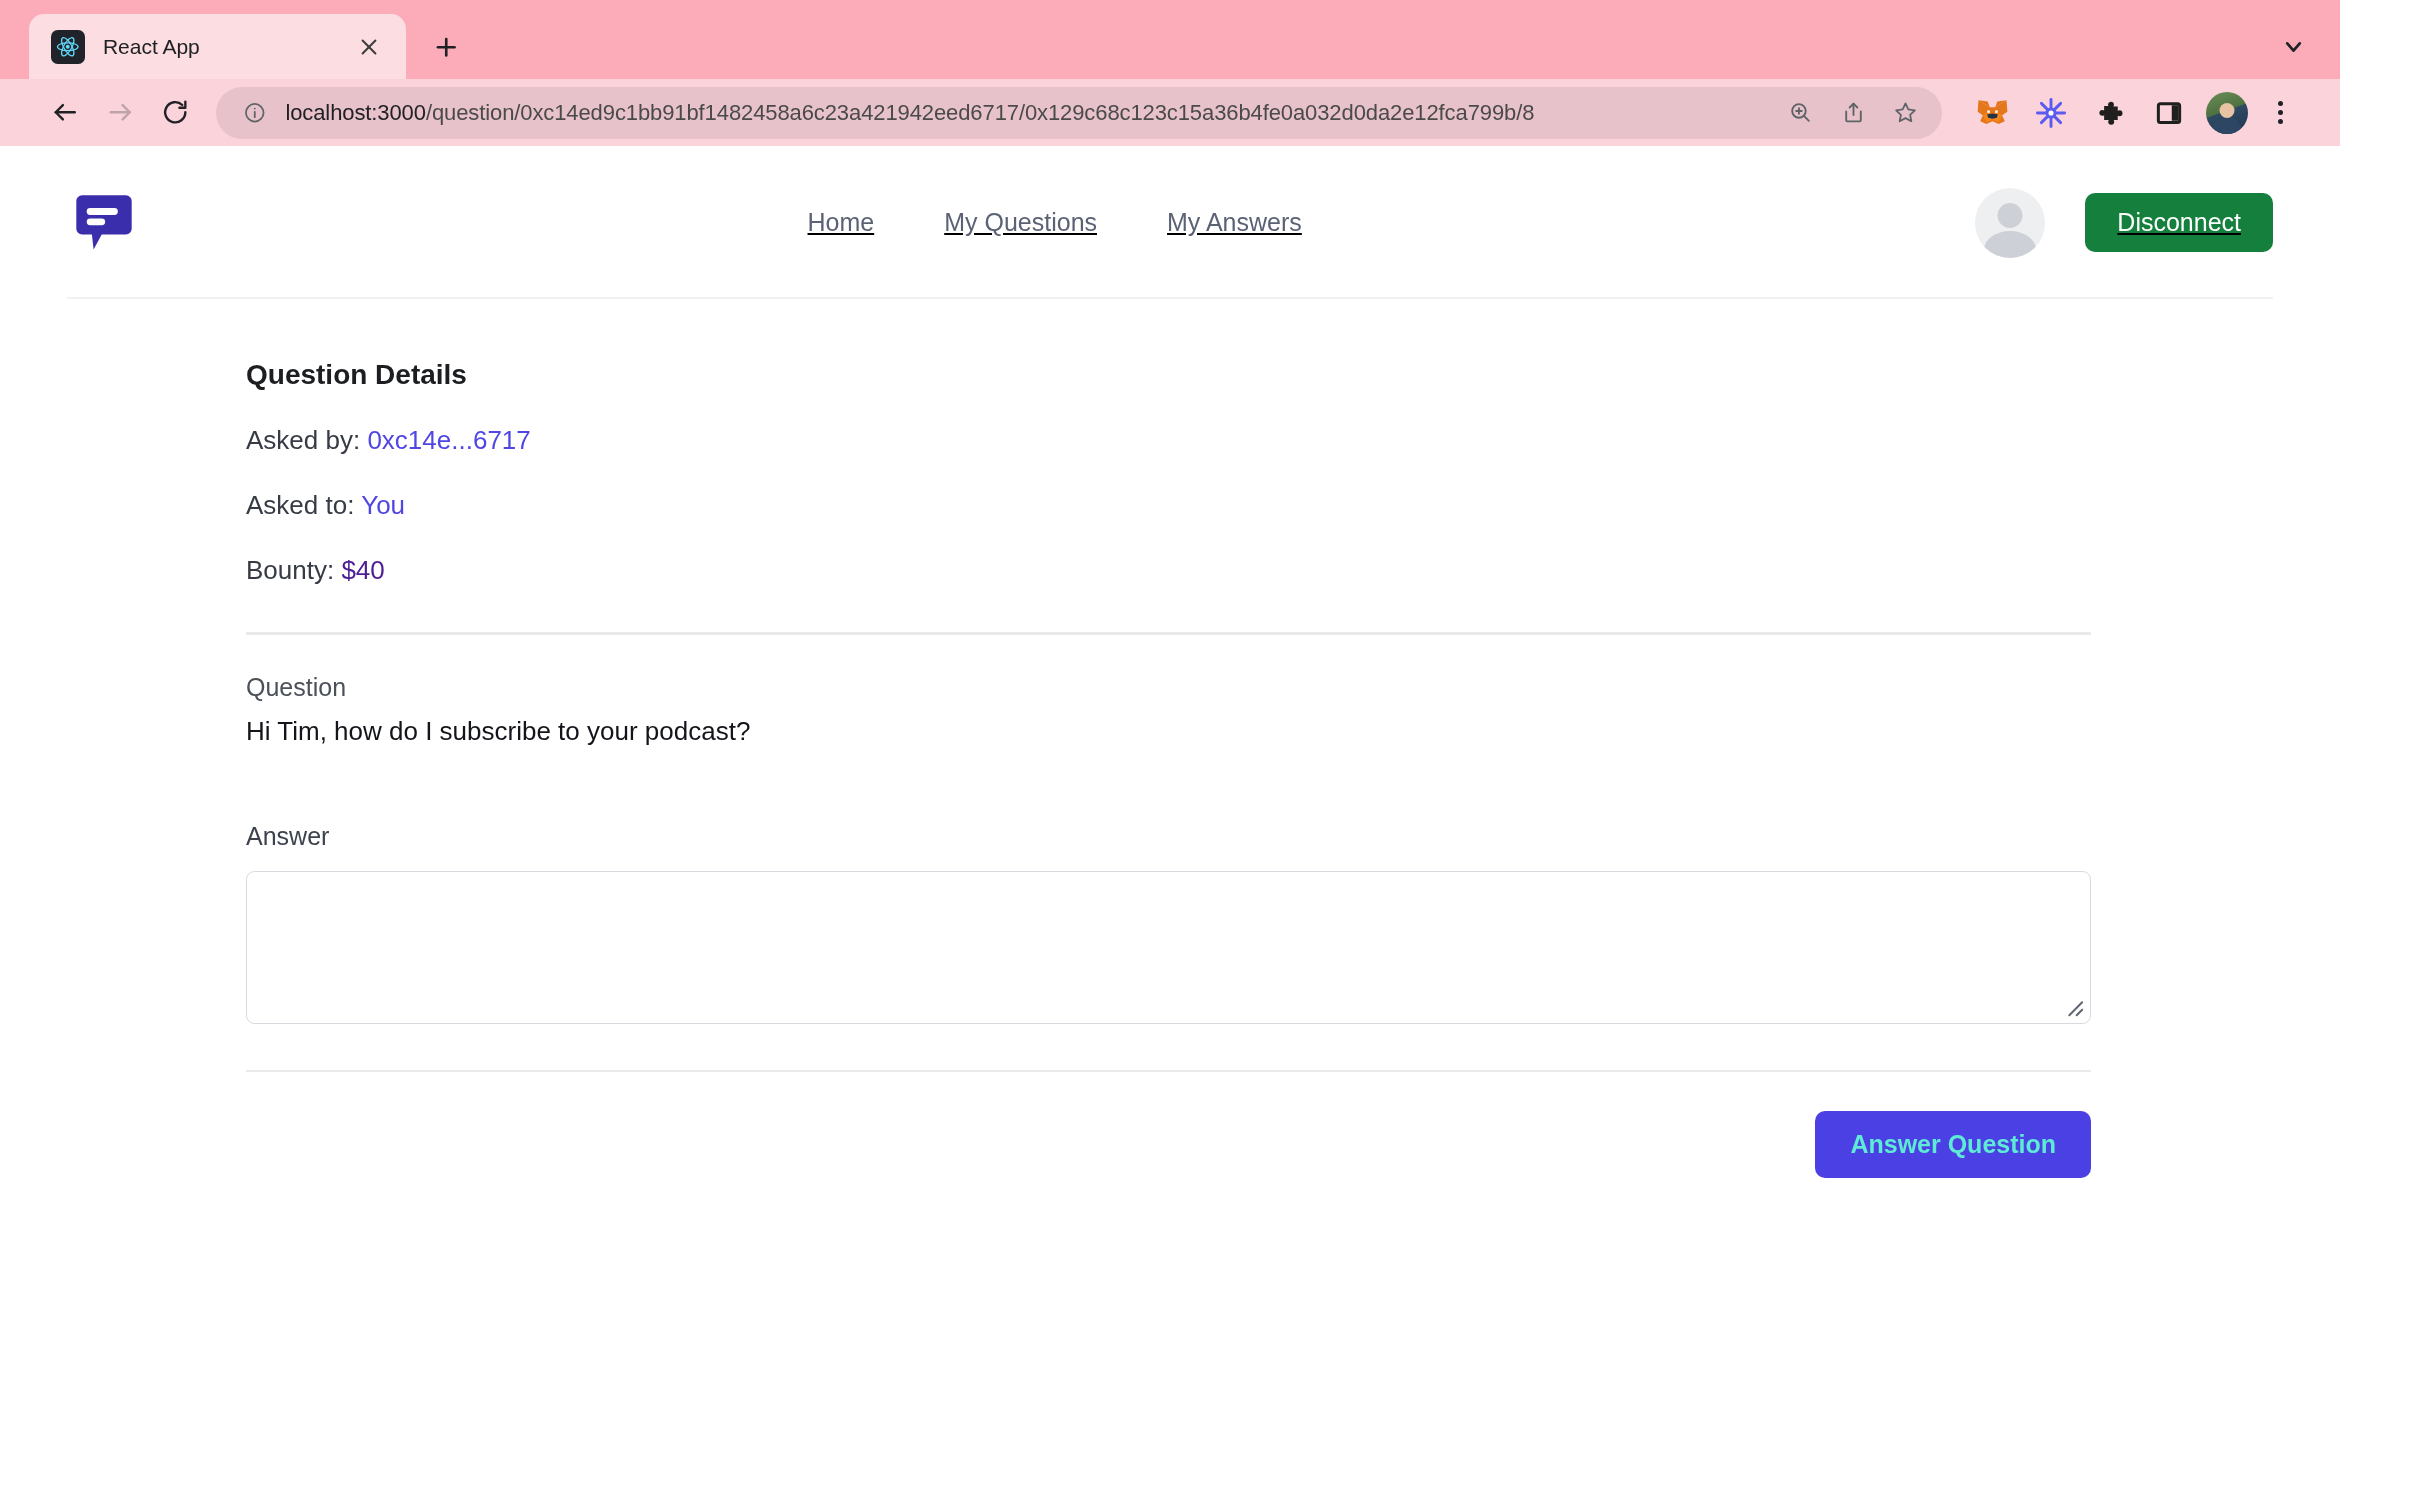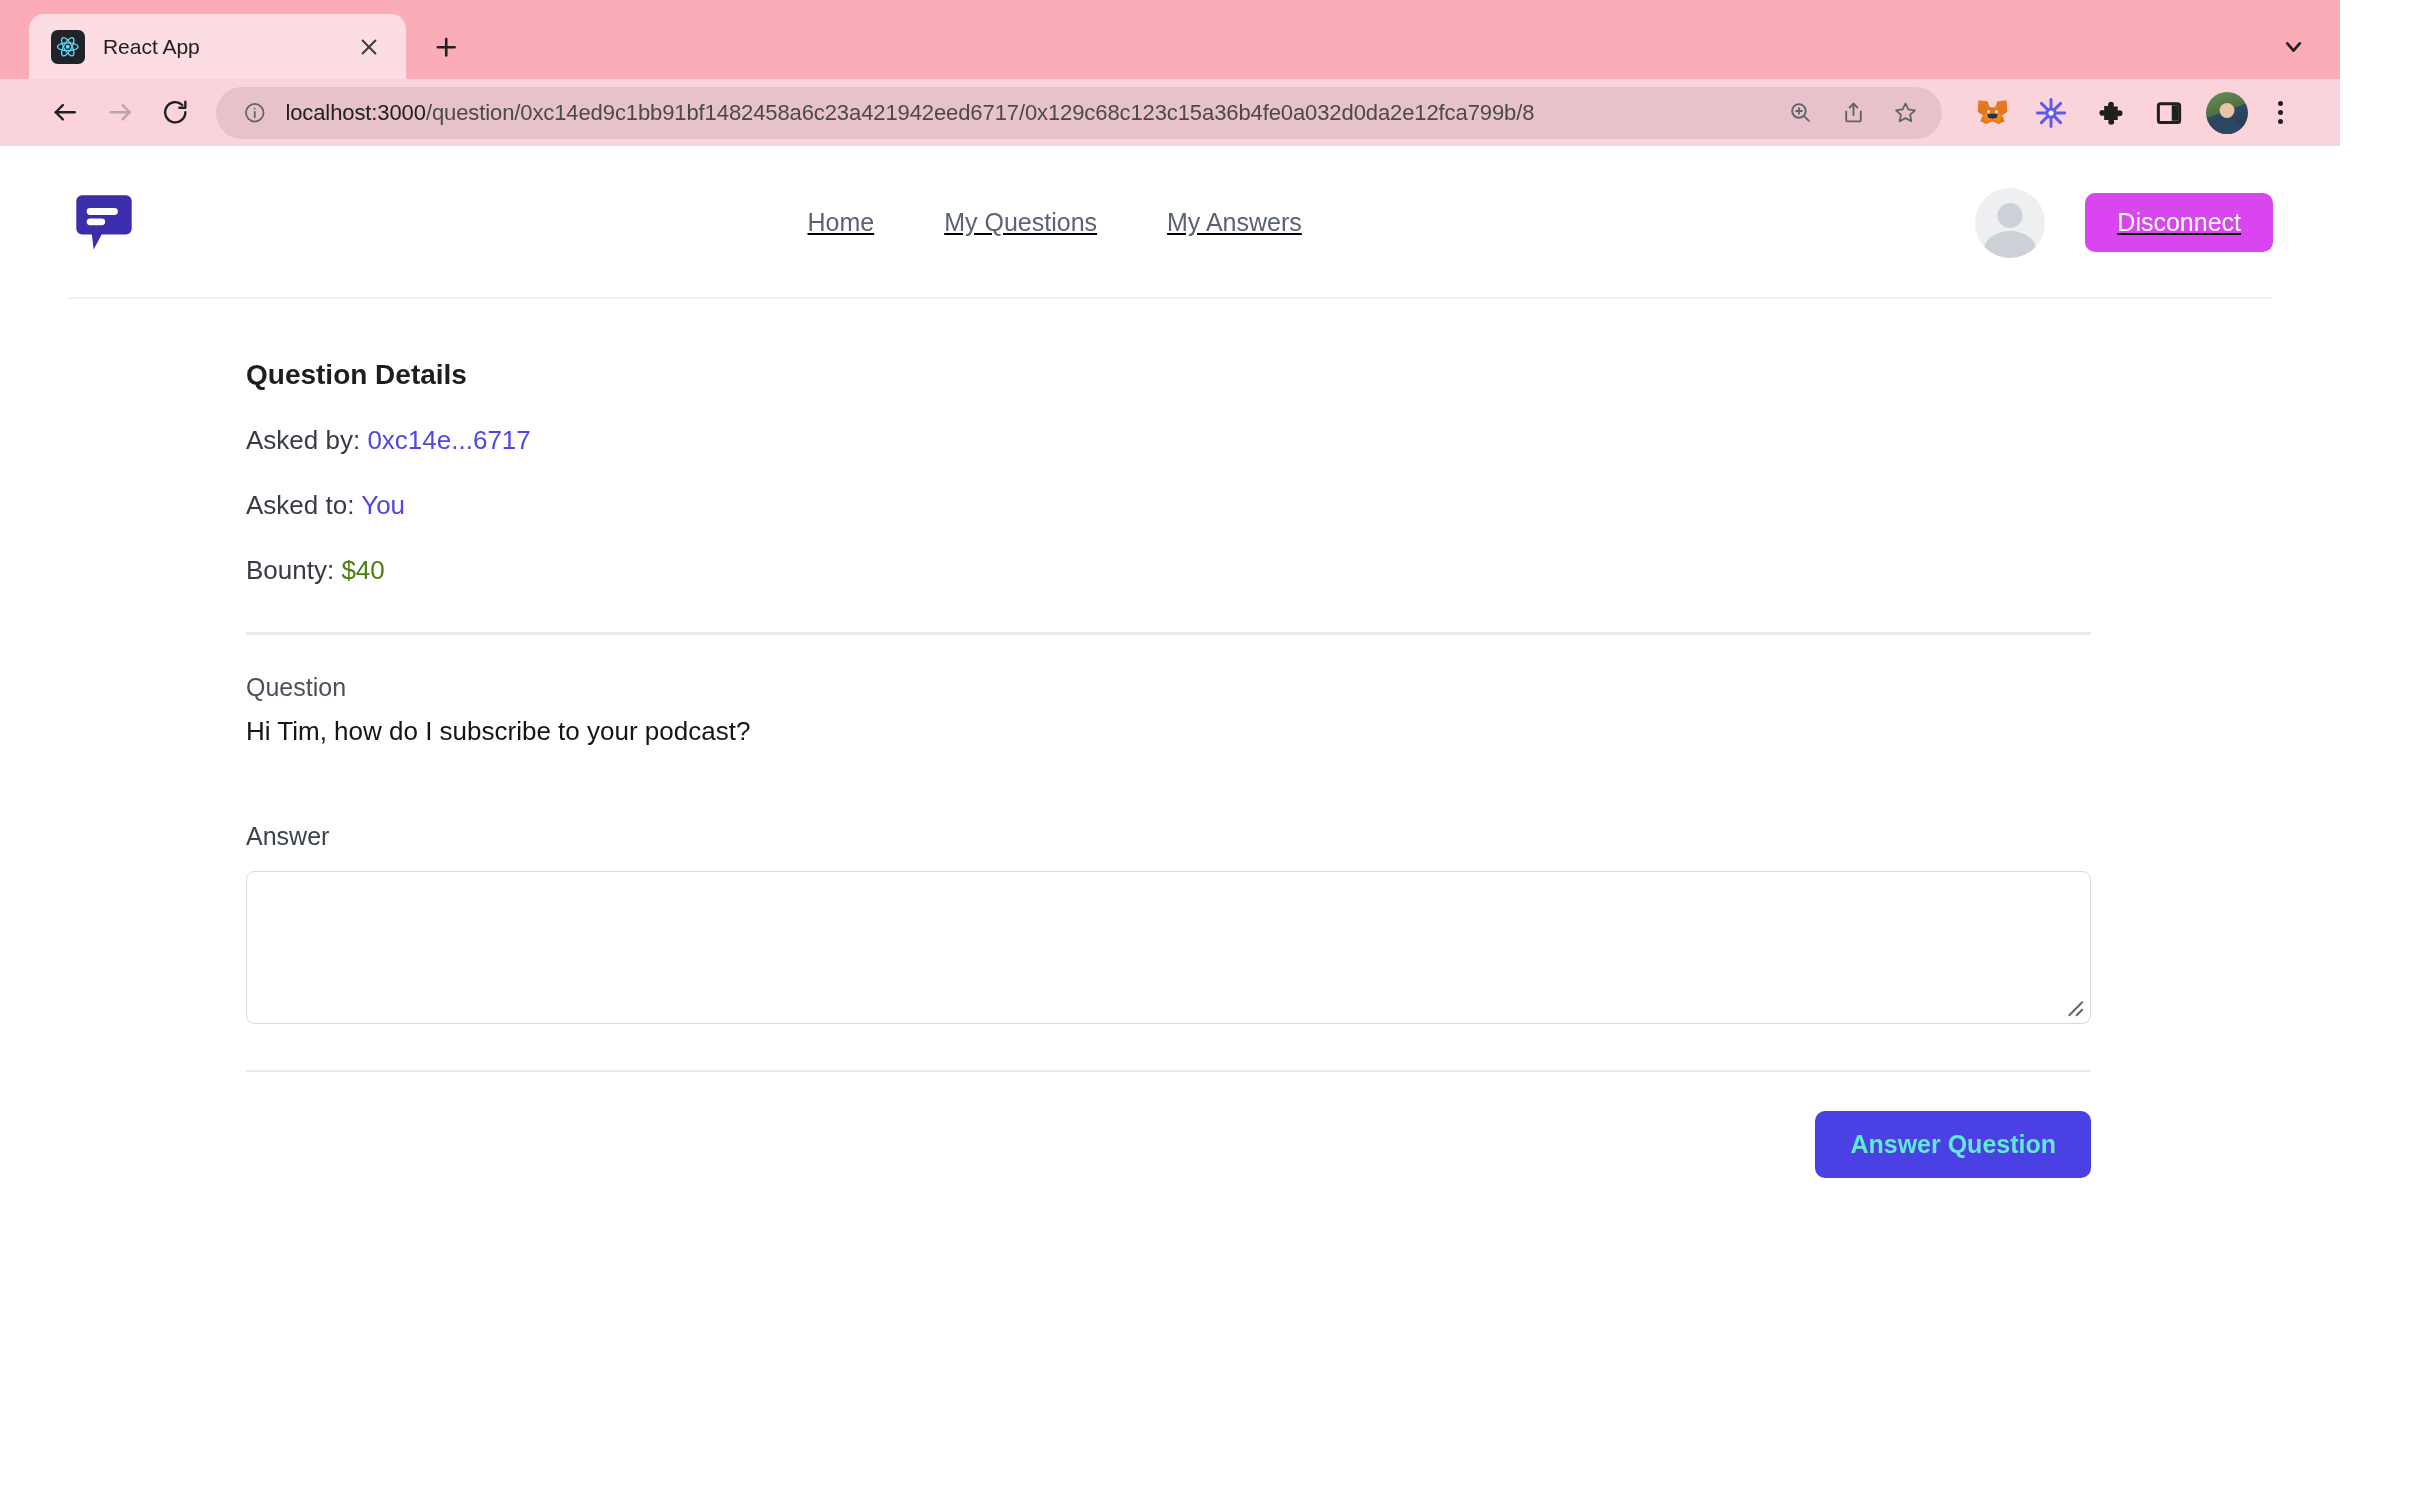--- a/index.html
+++ b/index.html
@@ -180,21 +180,21 @@
     content: ""; position: absolute; left: 50%; top: 15px;
     width: 25px; height: 25px; border-radius: 50%;
     background: #CDD0D6; transform: translateX(-50%);
   }
   .avatar::after {
     content: ""; position: absolute; left: 50%; bottom: -10px;
     width: 52px; height: 37px; border-radius: 50%;
     background: #CDD0D6; transform: translateX(-50%);
   }
   .disconnect {
-    background: #d946ef;
+    background: #15803d;
     color: #ffffff;
     font-size: 25px;
     border: none;
     border-radius: 10px;
     padding: 17px 32px;
     cursor: pointer;
     font-family: "Liberation Sans", sans-serif;
     line-height: 1;
   }
 
@@ -211,21 +211,21 @@
     font-weight: bold;
     color: #1c1e21;
     margin-top: 60px;
   }
   .meta-row {
     font-size: 26px;
     color: #363b45;
     margin-top: 34px;
   }
   .meta-row .val-link { color: #5046E4; }
-  .meta-row .val-green { color: #4d7c0f; }
+  .meta-row .val-green { color: #4c1d95; }
 
   .divider {
     height: 2.5px;
     background: #E9EAEC;
     margin-top: 46px;
   }
 
   .block-label {
     font-size: 25px;
     color: #4B5159;

